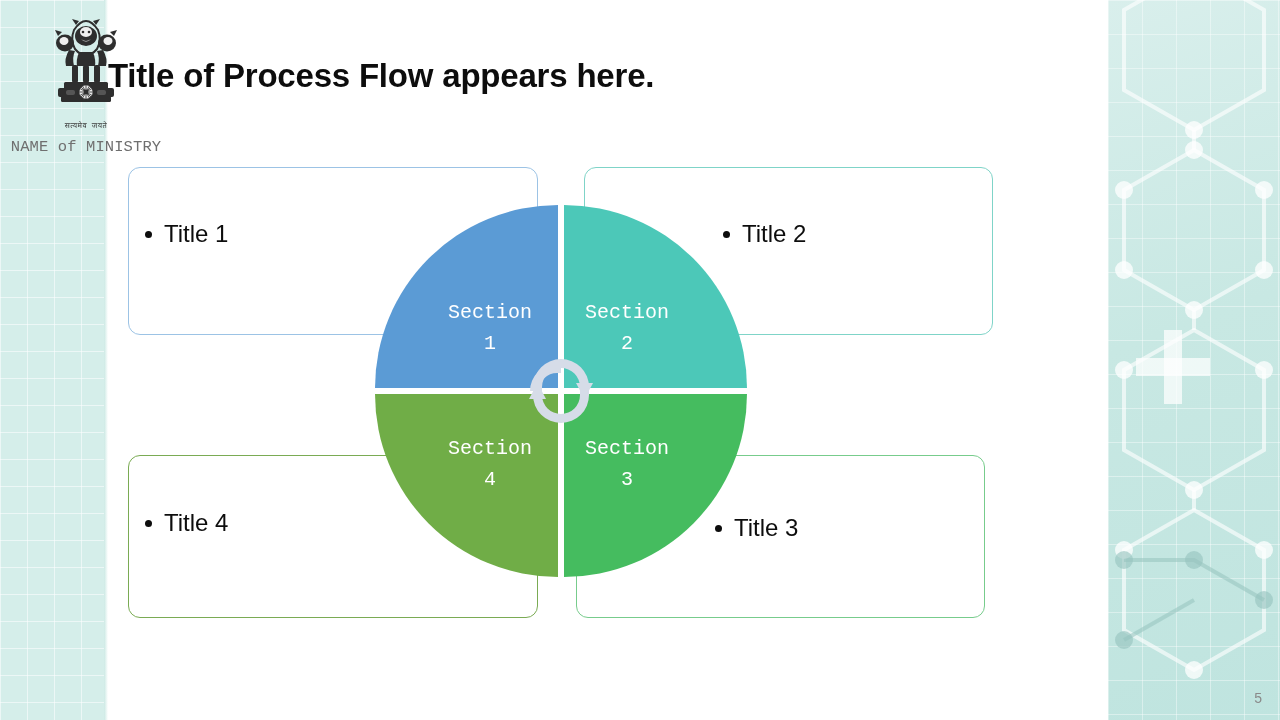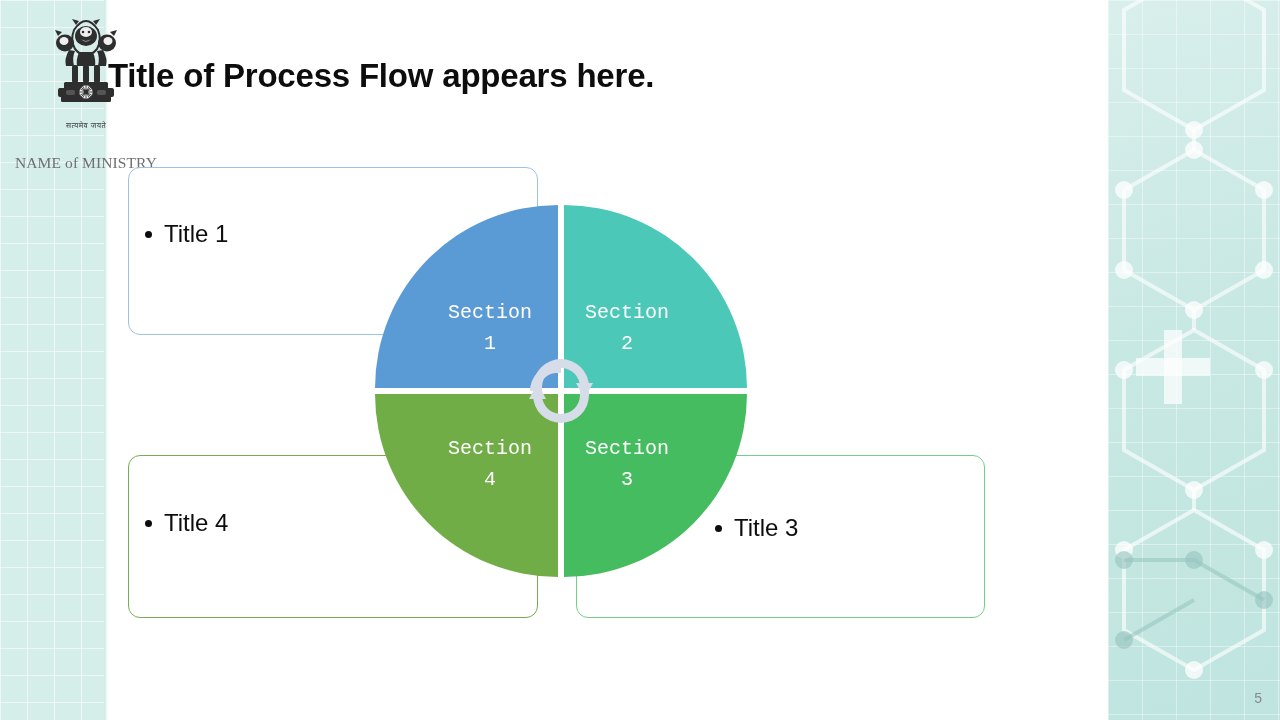--- a/index.html
+++ b/index.html
@@ -71,27 +71,27 @@
     left: 0; top: 10px;
     width: 172px;
     text-align: center;
   }
   .emblem-svg { display: block; margin: 0 auto; }
   .emblem-motto {
     font-size: 7.5px;
     color: #3c3c3c;
     letter-spacing: 0.4px;
     margin-top: -2px;
-    font-family: Liberation Sans, sans-serif;
+    font-family: Liberation Mono, monospace;
   }
   .ministry-name {
-    margin-top: 24px;
+    margin-top: 8px;
     font-size: 15.5px;
     color: #6f6f6f;
-    font-family: Liberation Serif, serif;
+    font-family: Liberation Mono, monospace;
     white-space: nowrap;
     letter-spacing: 0.1px;
   }
 
   .page-number {
     position: absolute;
     right: 18px; bottom: 14px;
     font-size: 14px;
     color: #8a8a8a;
     font-family: "Liberation Sans", sans-serif;
@@ -203,20 +203,26 @@
 
   <div class="slide-title">Title of Process Flow appears here.</div>
 
   <div class="callout" id="box-1" style="border-color: rgb(156, 195, 229);">
     <div class="bullet-row">
       <span class="dot"></span>
       <span>Title 1</span>
     </div>
   </div>
 
+  <div class="callout" id="box-2" style="border-color: rgb(127, 212, 200);">
+    <div class="bullet-row">
+      <span class="dot"></span>
+      <span>Title 2</span>
+    </div>
+  </div>
 
   <div class="callout" id="box-3" style="border-color: rgb(119, 204, 140);">
     <div class="bullet-row">
       <span class="dot"></span>
       <span>Title 3</span>
     </div>
   </div>
 
   <div class="callout" id="box-4" style="border-color: rgb(122, 171, 83);">
     <div class="bullet-row">

